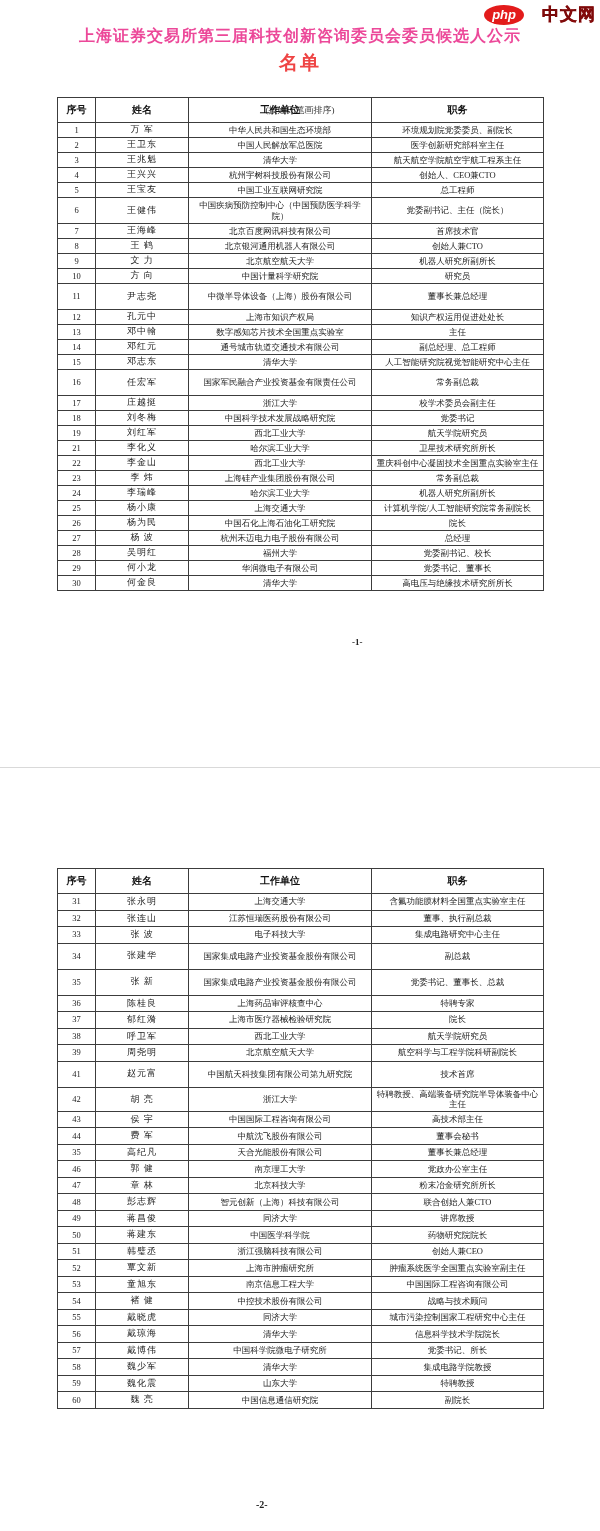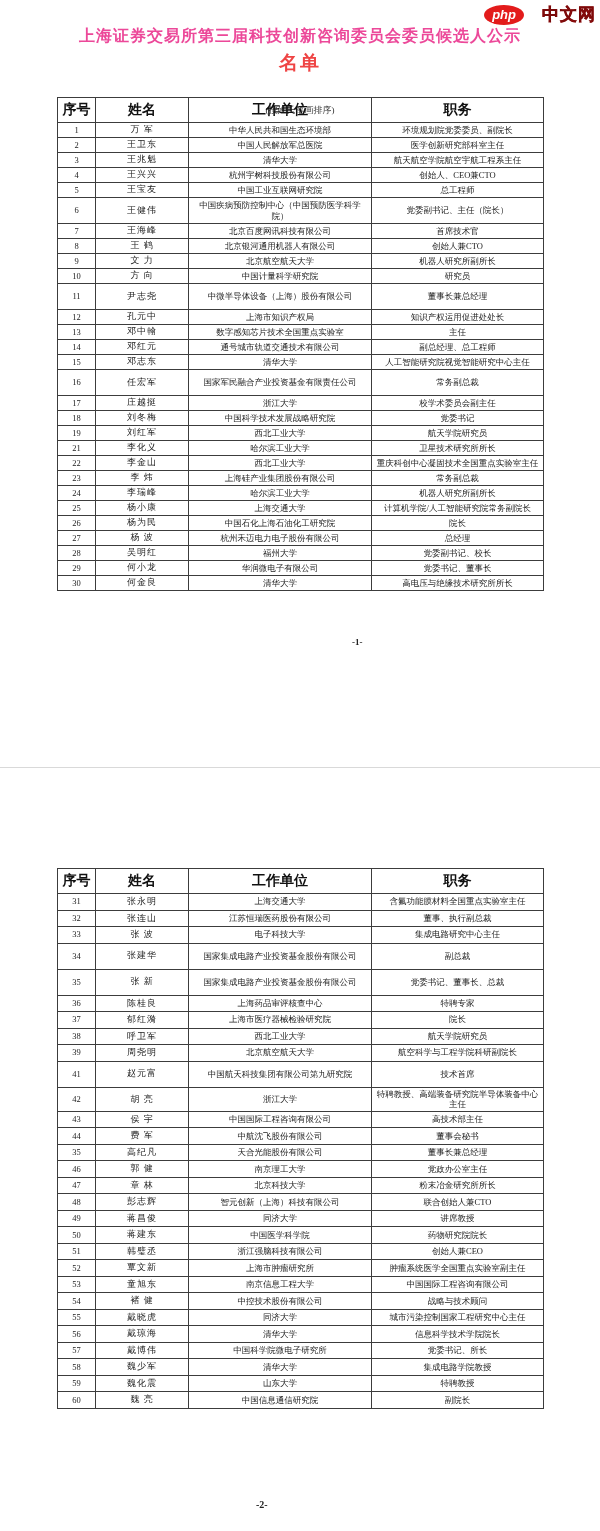--- a/index.html
+++ b/index.html
@@ -38,21 +38,21 @@
   
   table { border-collapse:collapse; table-layout:fixed; width:486px; }
   .tbl { position:absolute; left:57px; }
   .tbl-1 { top:97px; }
   .tbl-2 { top:868px; }
   col.c0 { width:38px; } col.c1 { width:93px; } col.c2 { width:183px; } col.c3 { width:172px; }
   th, td {
     border:1px solid #3c3c3c; text-align:center; vertical-align:middle;
     padding:1px 2px; overflow:hidden;
   }
-  th { font-size:14px; font-weight:bold; height:25px; color:#111;text-align:center; }
+  th { font-size:10px; font-weight:bold; height:25px; color:#111;text-align:center; }
   td { font-size:8.5px; height:15px; line-height:1.25; }
   td.c1 { font-size:9px; letter-spacing:1px; }
   .tbl-2 td { height:16.5px; }
   tr.tall td { height:26px; }
   
   .pagenum-1 {
     position:absolute; left:352px; top:637px;
     font-size:9px; font-weight:bold; color:#222;
   }
   .pagenum-2 {

